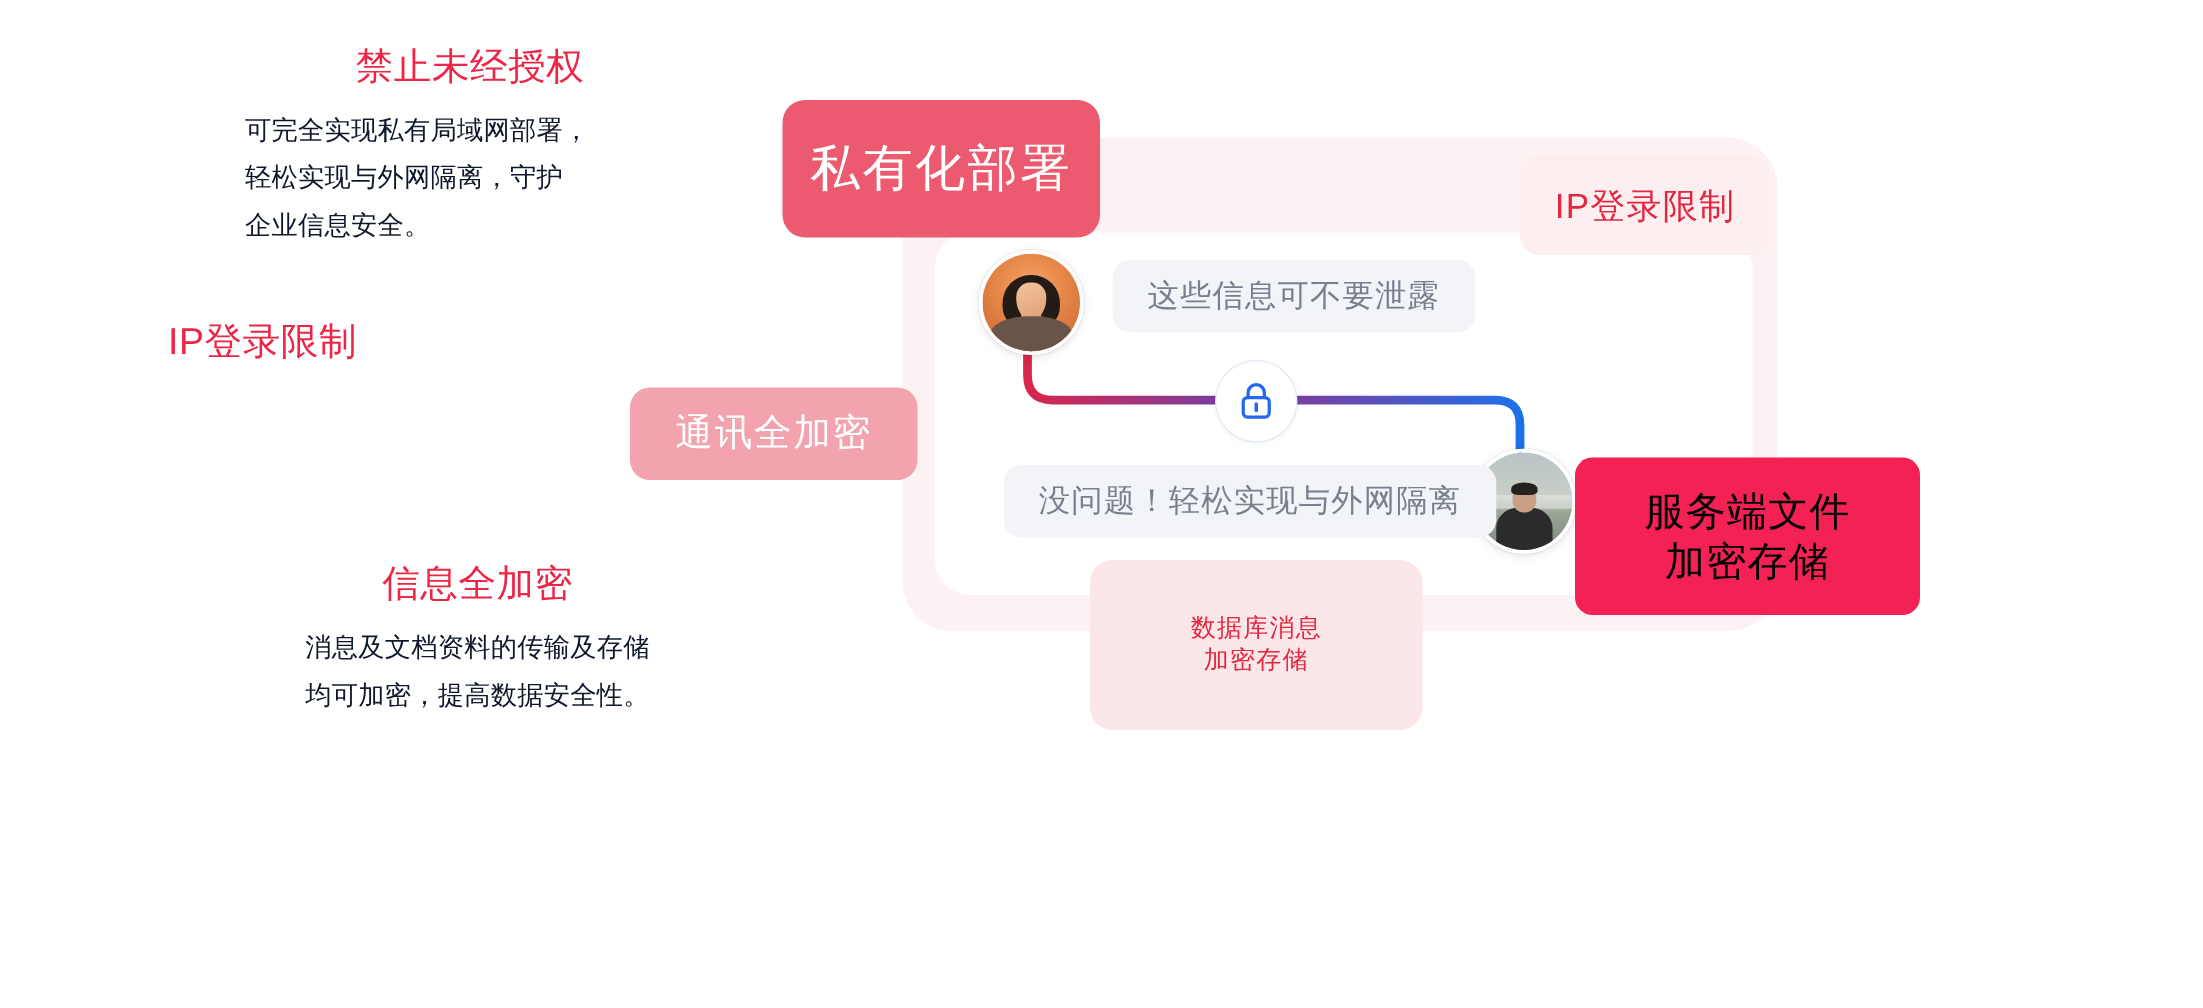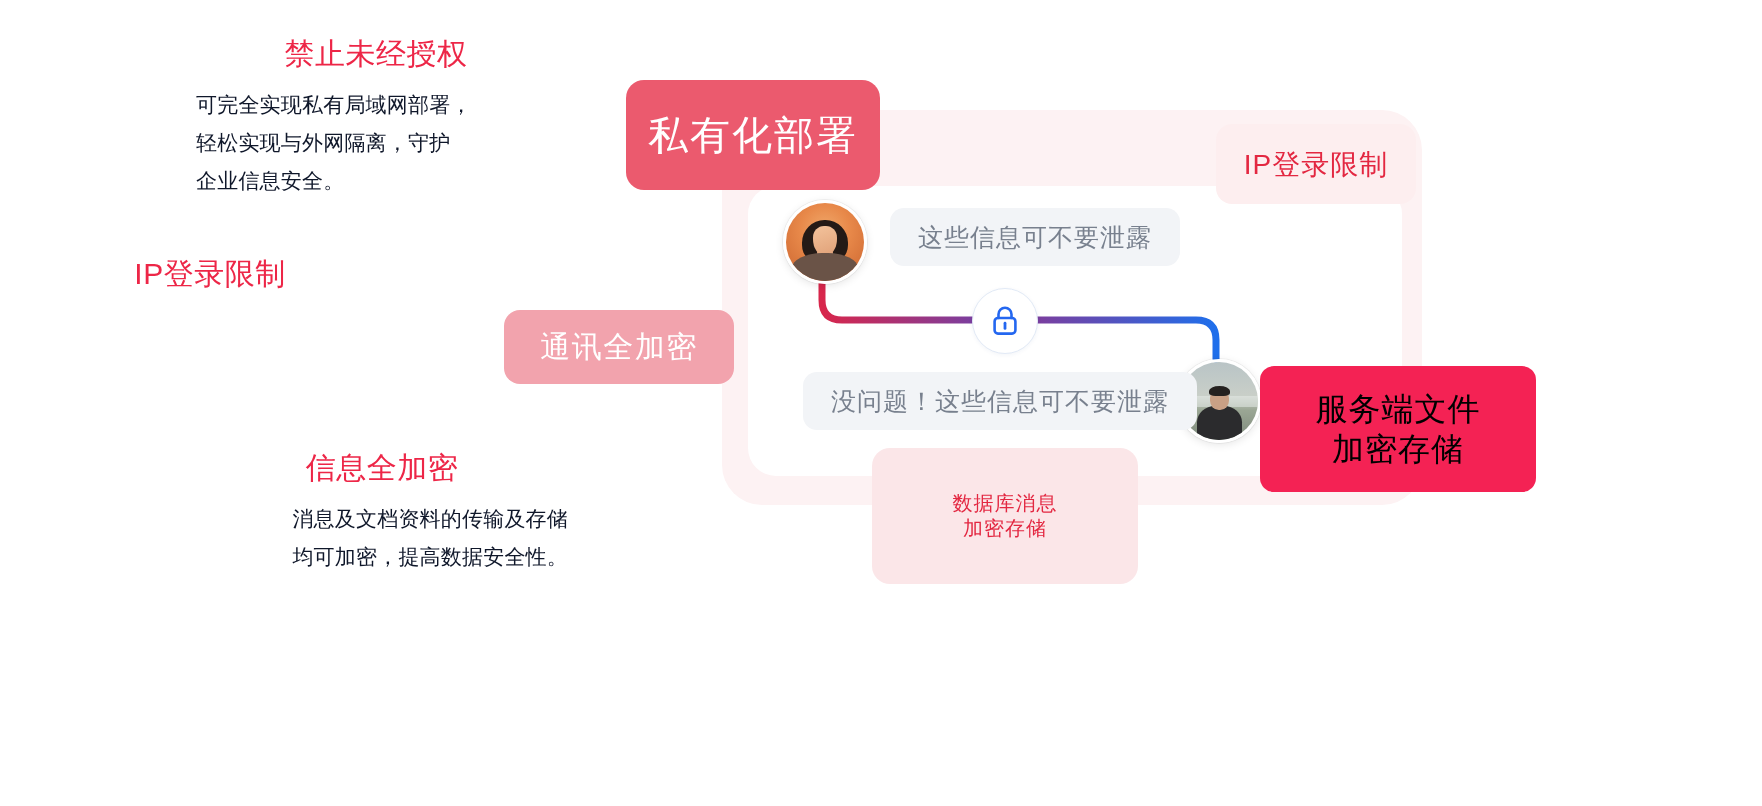--- a/index.html
+++ b/index.html
@@ -41,21 +41,21 @@
   #feature-0 { left: 196px; top: 36px; width: 360px; }
   #feature-0 .feature-title { text-align: center; }
   #feature-0 .feature-body  { text-align: left; }
 
   #feature-1 { left: 10px; top: 256px; width: 400px; }
   #feature-1 .feature-title { text-align: center; }
   #feature-1 .feature-body  { text-align: left; }
 
   #feature-2 { left: 196px; top: 450px; width: 372px; }
   #feature-2 .feature-title { text-align: center; }
-  #feature-2 .feature-body  { text-align: right; }
+  #feature-2 .feature-body  { text-align: center; }
 
   
   #illustration {
     position: absolute;
     left: 690px;
     top: 0;
     width: 1072px;
     height: 806px;
   }
 
@@ -327,21 +327,21 @@
       <path d="M8.5 13 V9.2 A6.5 6.5 0 0 1 21.5 9.2 V13" fill="none" stroke="#2467F0" stroke-width="2.6" stroke-linecap="round"></path>
       <rect x="4.6" y="13" width="20.8" height="15.6" rx="3.4" fill="none" stroke="#2467F0" stroke-width="2.6"></rect>
       <line x1="15" y1="18.2" x2="15" y2="23.4" stroke="#2467F0" stroke-width="2.8" stroke-linecap="round"></line>
     </svg>
   </div>
 
   <div class="bubble" id="bubble-top">
     <span>这些信息可不要泄露</span>
   </div>
   <div class="bubble" id="bubble-bottom">
-    <span>没问题！这些信息可不要泄露</span>
+    <span>没问题！轻松实现与外网隔离</span>
   </div>
 </div>
 
 <div class="pill" id="pill-private" style="white-space: pre-line;">私有化部署</div>
 <div class="pill" id="pill-ip" style="white-space: pre-line;">IP登录限制</div>
 <div class="pill" id="pill-comm" style="white-space: pre-line;">通讯全加密</div>
 <div class="pill" id="pill-server" style="white-space: pre-line;">服务端文件
 加密存储</div>
 <div class="pill" id="pill-db" style="white-space: pre-line;">数据库消息
 加密存储</div>

